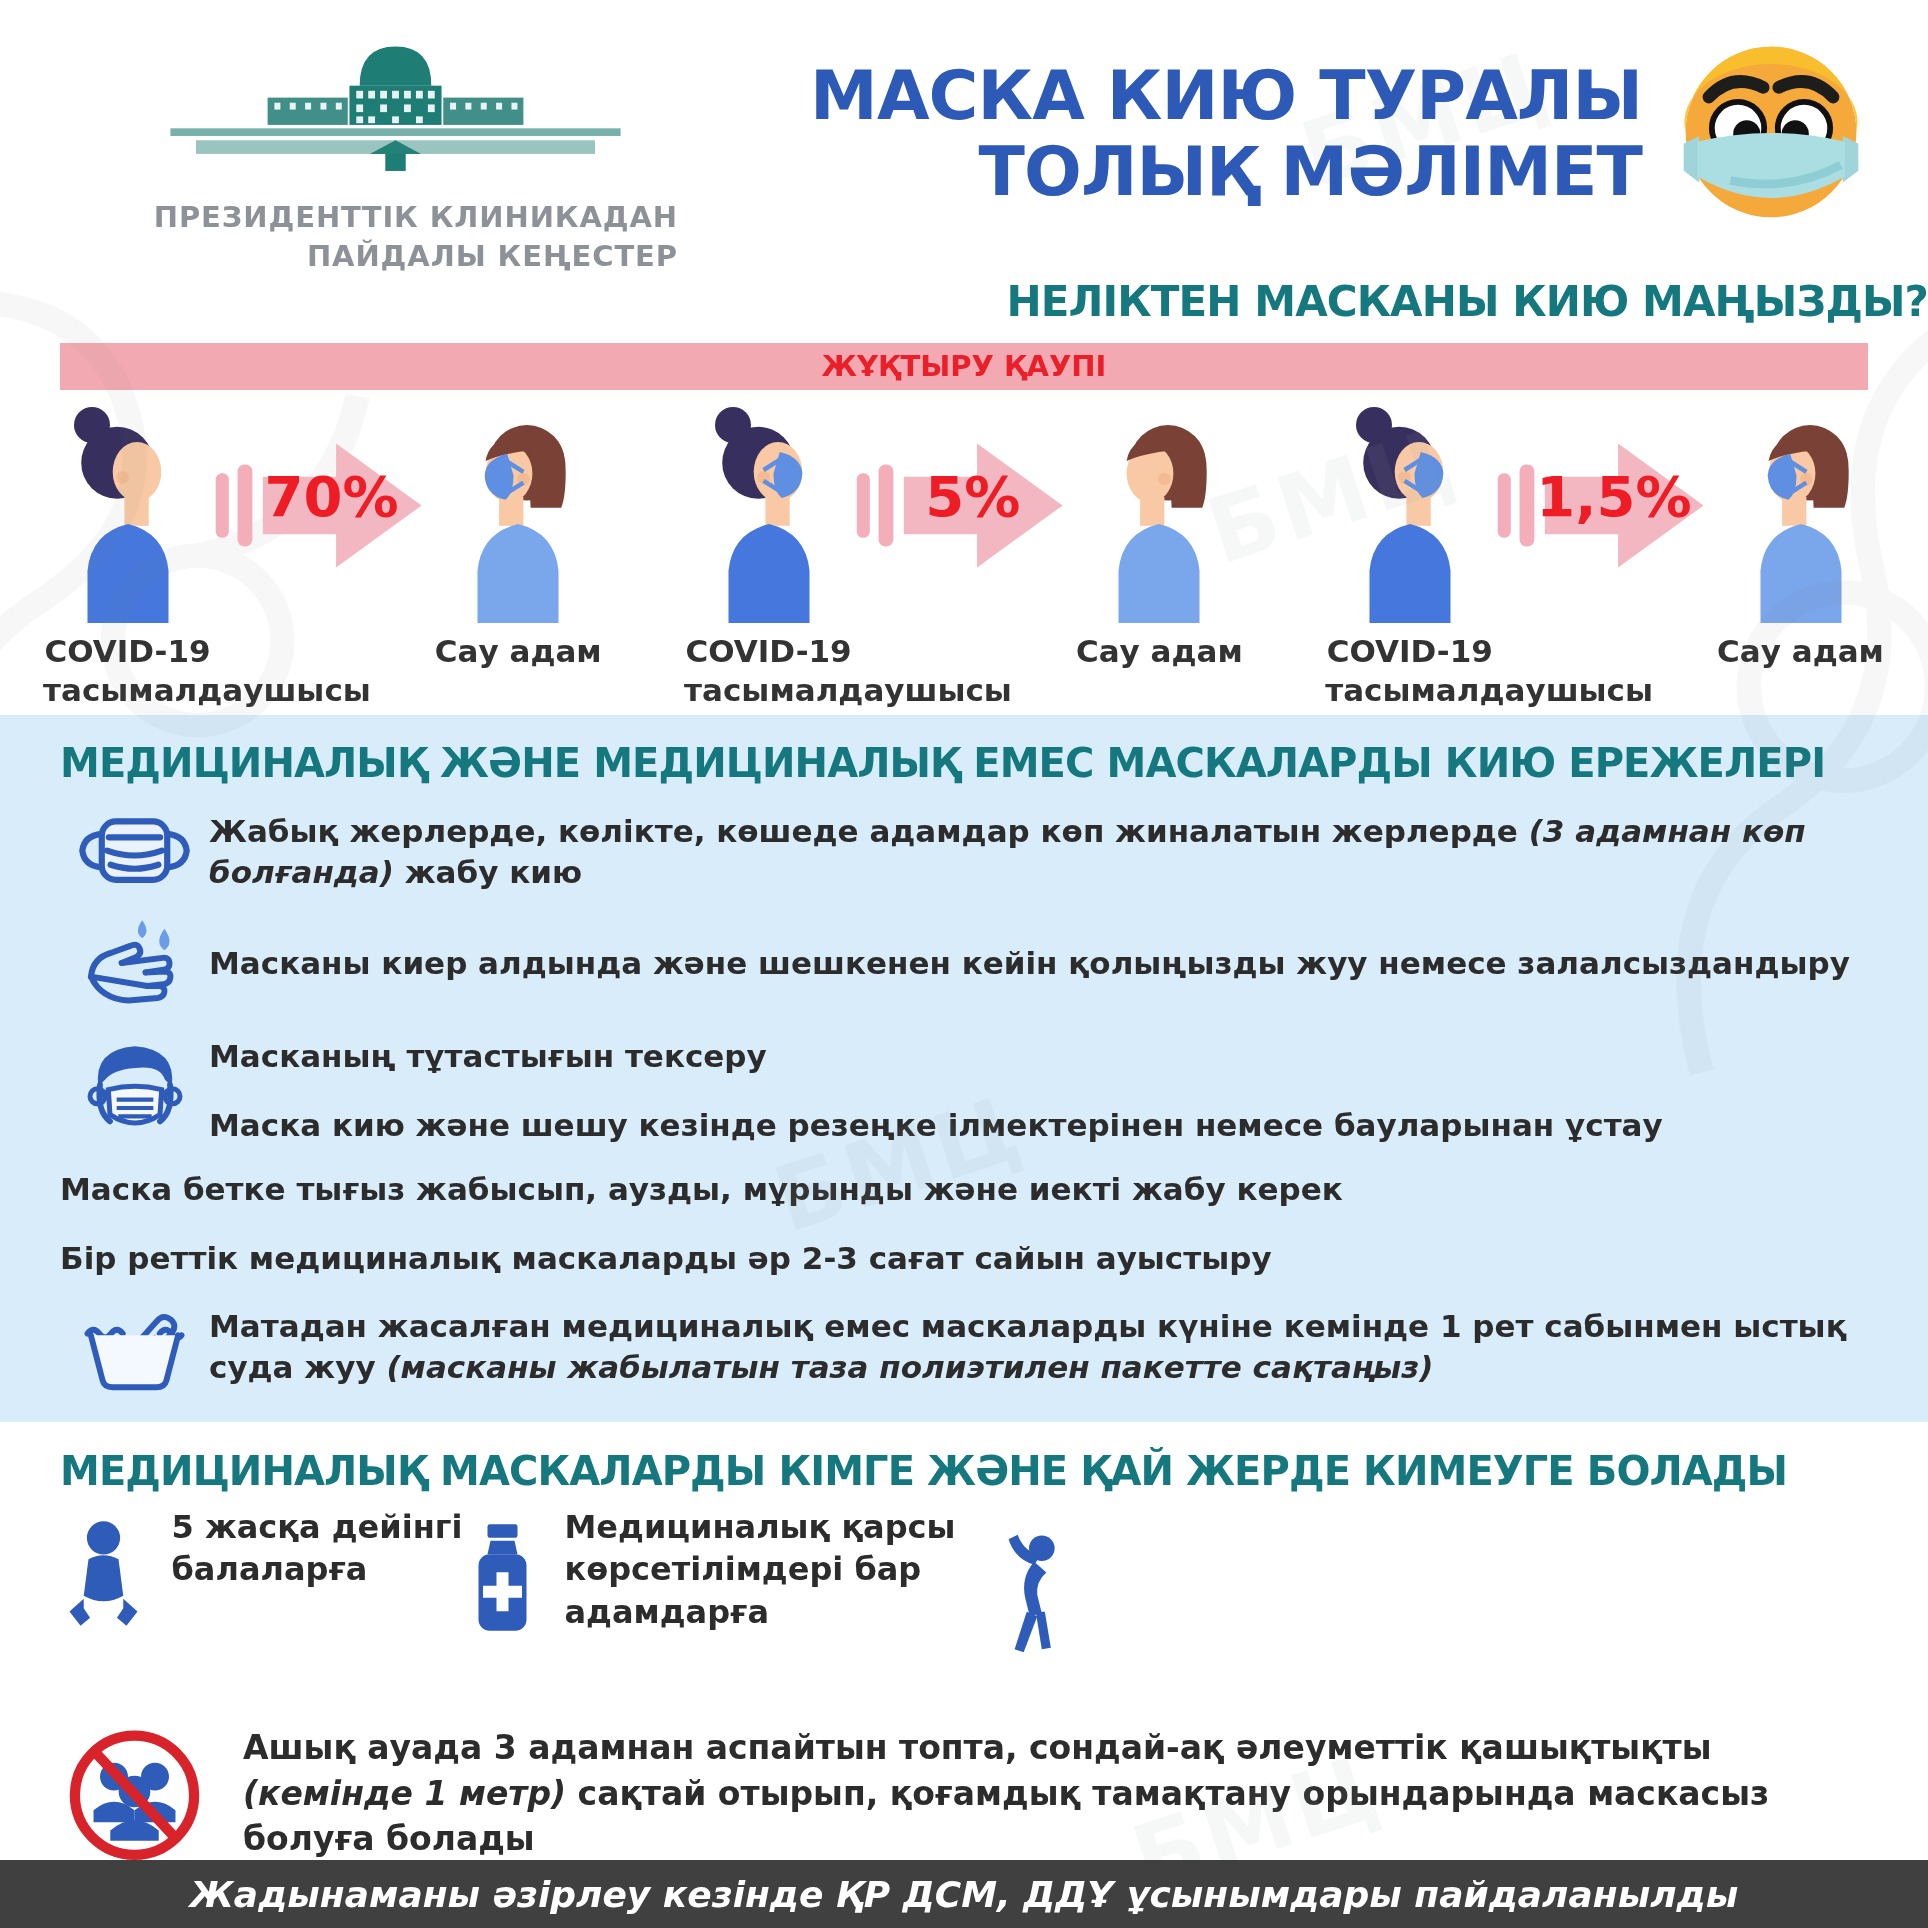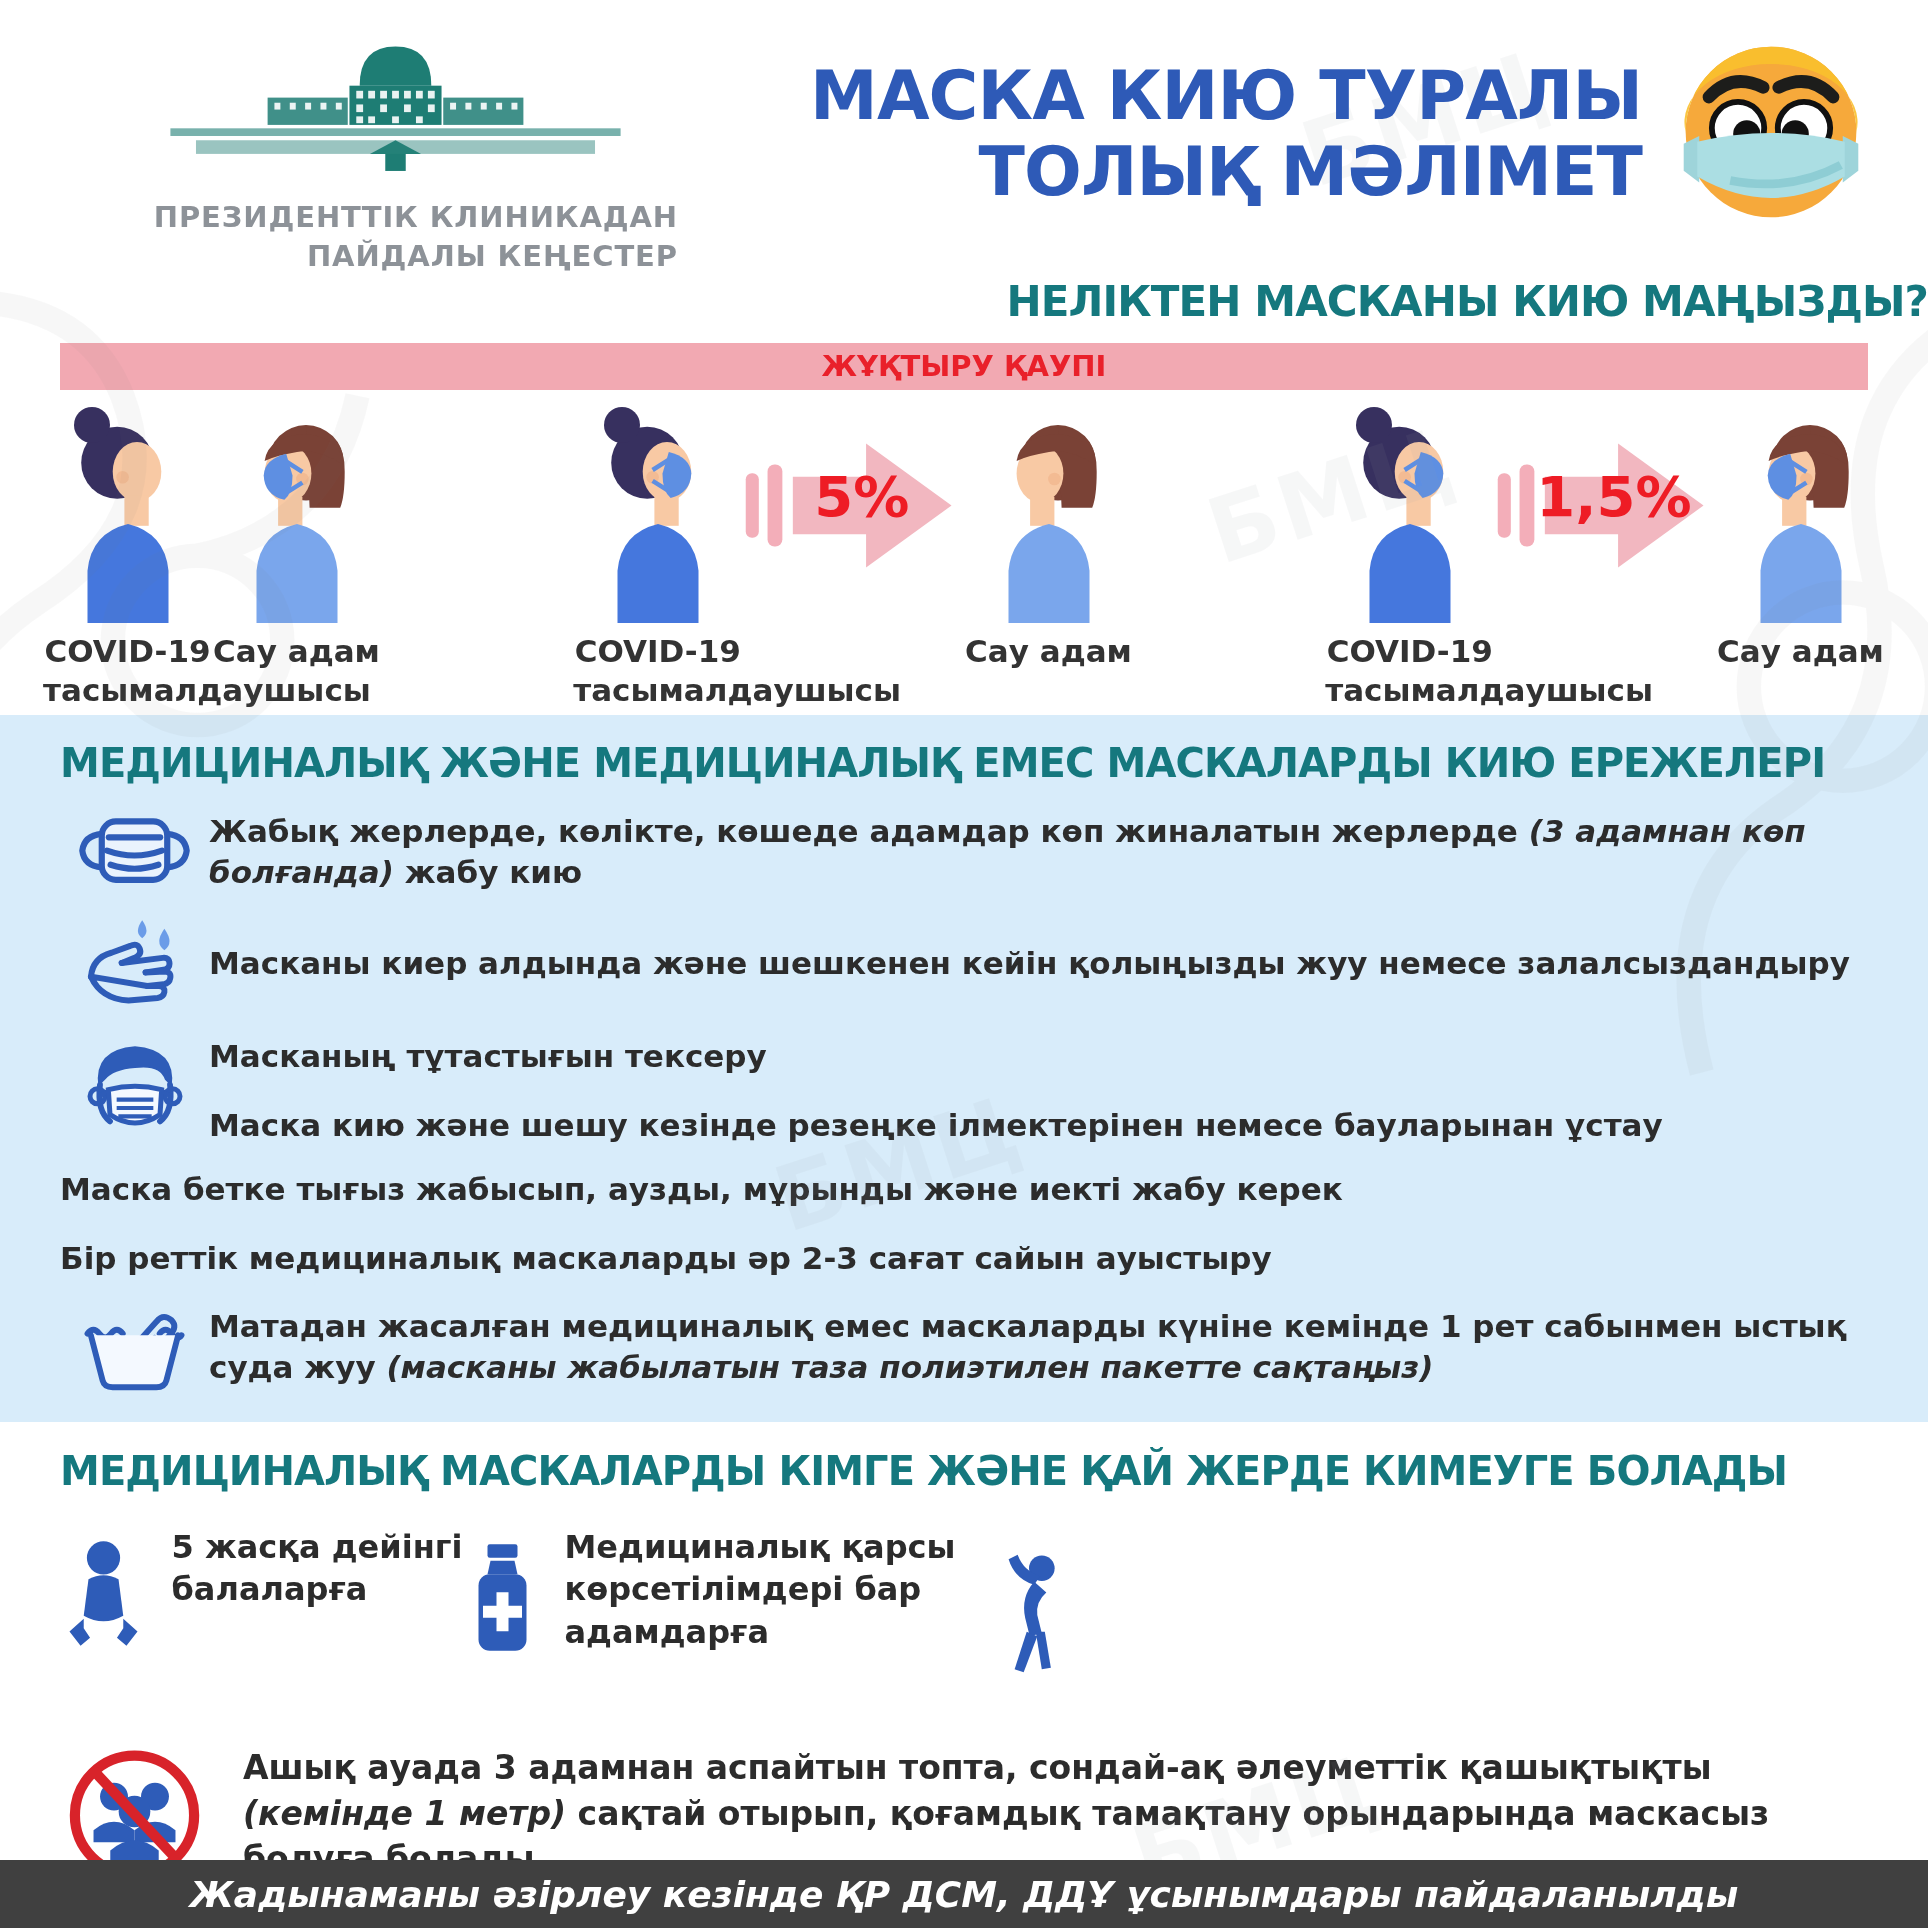--- a/index.html
+++ b/index.html
@@ -50,21 +50,21 @@
   .rule-text { font-size:31px; font-weight:bold; color:#2c2c2c; line-height:1.32; }
   .rule-text + .rule-text { margin-top:28px; }
   .em { font-style:italic; }
   .timer-label { position:absolute; left:-15px; bottom:5.6px; color:#e9202a; font-weight:bold;
                  font-size:40px; line-height:1; white-space:nowrap; }
   .timer-label .t-small { font-size:18px; }
 
   
   .nomask { padding:26px 60px 0 60px; }
   .nomask-heading { color:#15787e; font-weight:bold; font-size:40px; letter-spacing:-0.9px; }
-  .nomask-cols { display:flex; margin-top:32px; }
+  .nomask-cols { display:flex; margin-top:12px; }
   .ncol { display:flex; align-items:flex-start; }
   .ncol-1 { flex:0 0 405px; }
   .ncol-2 { flex:0 0 527px; }
   .ncol-3 { flex:1; }
   .ncol .icon-box { margin-right:24.5px; flex:0 0 auto; }
   .ncol-text { font-size:32px; font-weight:bold; line-height:1.32; color:#2c2c2c; }
   .allowed-row { display:flex; align-items:center; margin-top:38px; }
   .allowed-row .icon-box { margin-right:34px; flex:0 0 auto; }
   .allowed-text { font-size:33px; font-weight:bold; line-height:1.38; color:#2c2c2c; max-width:1544px; }
 
@@ -185,20 +185,28 @@
           <g style="display: none;">
             <path d="M103 58 L84 70 M103 94 L84 82" stroke="#5e8fe2" stroke-width="5" fill="none"></path>
             <path d="M102 50 Q126 56 127 74 Q126 96 104 101 Q95 94 95 74 Z" fill="#5e8fe2"></path>
           </g>
         </svg>
         <div class="caption">
           <div>COVID-19</div>
           <div>тасымалдаушысы</div>
         </div>
       </div>
+      <div class="arrow-wrap">
+        <svg width="218" height="149" viewBox="0 0 250 170">
+          <rect x="2" y="48" width="15" height="74" rx="7" fill="#f3aeb9"></rect>
+          <rect x="27" y="38" width="17" height="94" rx="8" fill="#f3aeb9"></rect>
+          <polygon points="56,52 140,52 140,14 238,85 140,156 140,118 56,118" fill="#f2b7c0"></polygon>
+        </svg>
+        <span class="percent">70%</span>
+      </div>
       <div class="figure">
         <svg width="162" height="216" viewBox="0 0 180 240">
           <circle cx="100" cy="62" r="42" fill="#7a4236"></circle>
           <path d="M100 22 Q144 26 143 72 Q143 100 138 112 L104 112 Z" fill="#7a4236"></path>
           <ellipse cx="80" cy="74" rx="26" ry="32" fill="#f8c9a4"></ellipse>
           <path d="M54 60 Q58 32 100 30 Q138 34 141 64 Q112 46 90 50 Q66 54 54 60 Z" fill="#7a4236"></path>
           <circle cx="96" cy="80" r="7" fill="#f3bb93"></circle>
           <rect x="69" y="100" width="27" height="32" fill="#f8c9a4"></rect>
           <path d="M45 240 L45 182 Q49 140 90 130 Q131 140 135 182 L135 240 Z" fill="#7aa6ec"></path>
           <g>

